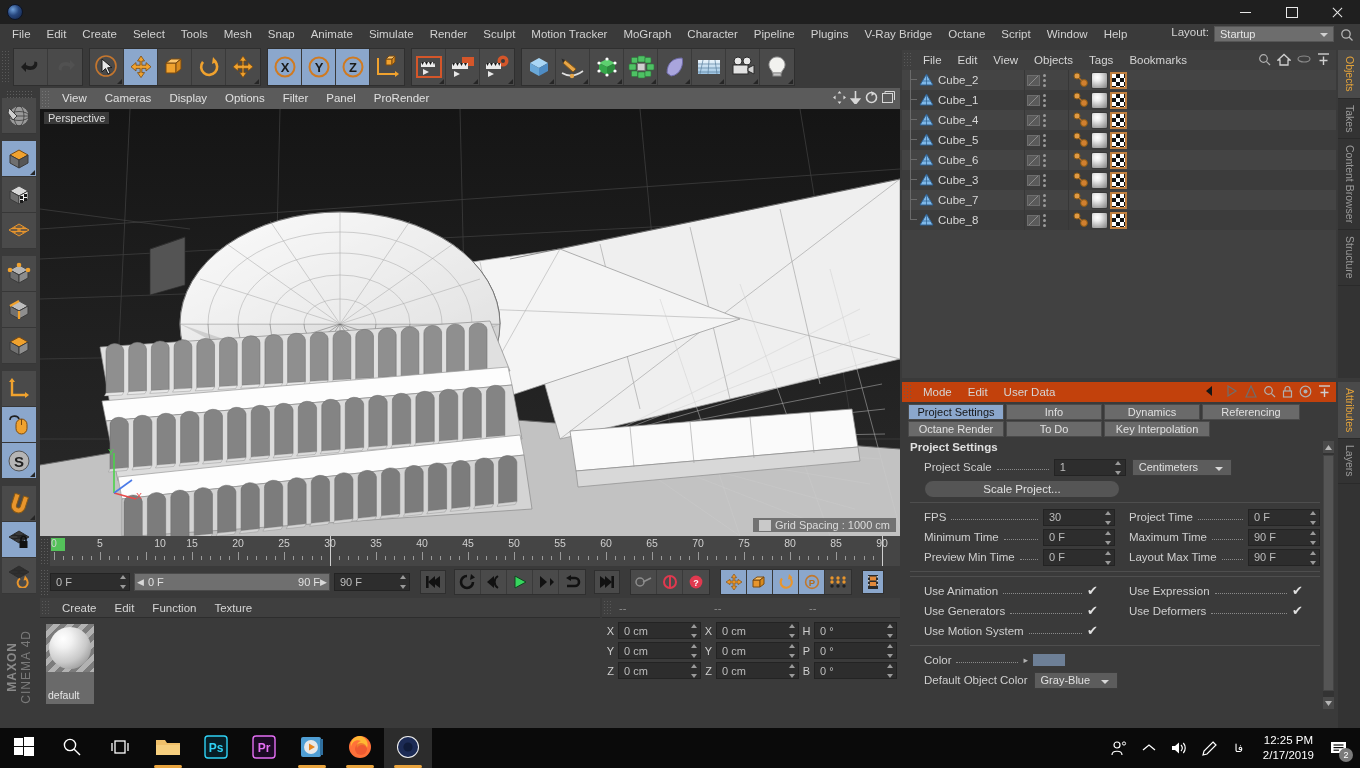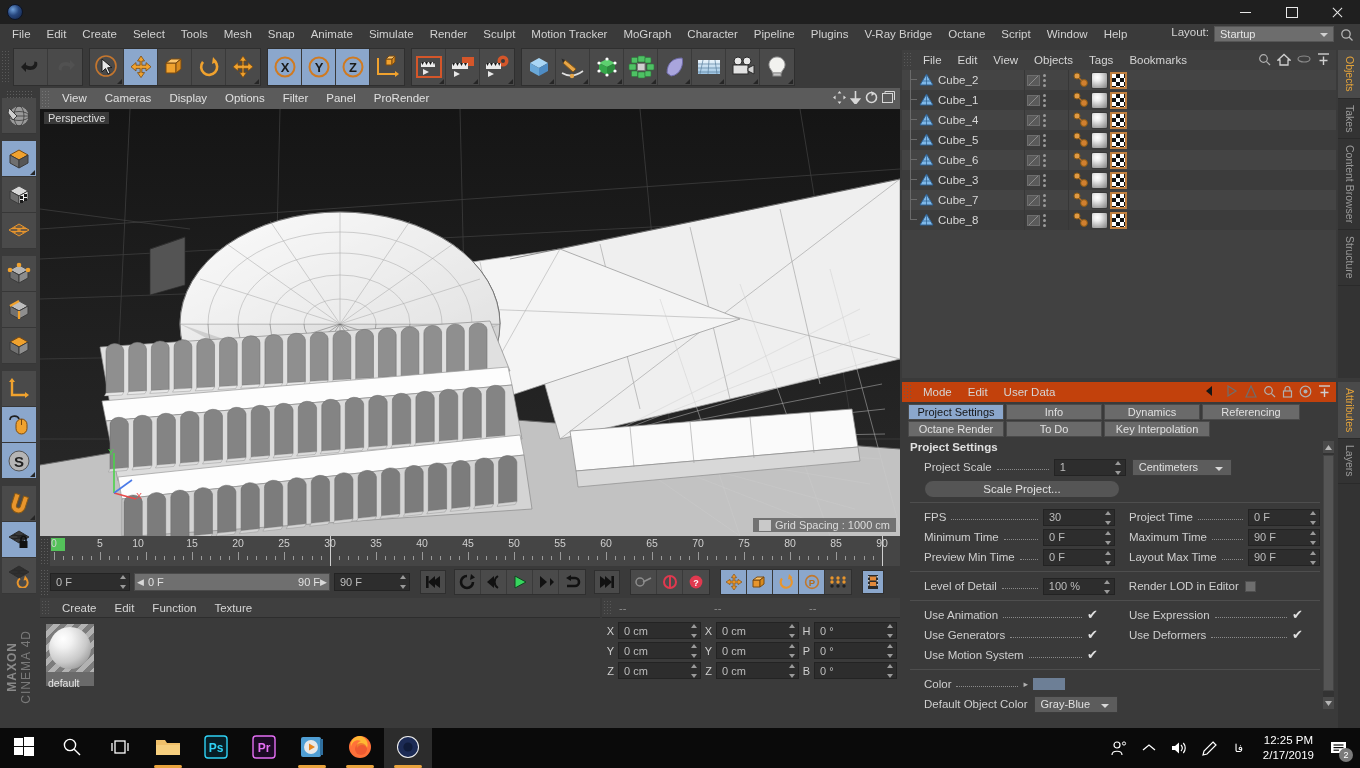--- a/index.html
+++ b/index.html
@@ -157,21 +157,21 @@
   .mm-menu { padding: 0 9px; font-size: 11.5px; color: #d5d5d5; line-height: 20px; }
   .mm-body { padding: 6px; background: #3a3a3a; height: 109px; }
   .mat-chip { width: 48px; }
   .mat-thumb {
     width: 48px; height: 48px; position: relative; overflow:hidden;
     background: repeating-linear-gradient(135deg, #7c7c7c 0 5px, #b2b2b2 5px 10px);
   }
   .mat-sphere { position: absolute; left: 3px; top: 3px; width: 42px; height: 42px; border-radius: 50%;
     background: radial-gradient(circle at 33% 28%, #ffffff 0%, #f2f2f2 22%, #c9c9c9 58%, #8f8f8f 88%, #6e6e6e 100%); }
   .mat-name { background: #6a6a6a; color: #e6e6e6; font-size: 10.5px; text-align: left;
-    padding: 4px 2px; height: 14px; line-height: 14px; }
+    padding: 16px 2px; height: 14px; line-height: 14px; }
 
   
   .coords { position: absolute; left: 602px; top: 598px; width: 298px; height: 130px; background: #3a3a3a; }
   .co-header { height: 20px; background: #3f3f3f; display: flex; align-items: center; border-bottom: 1px solid #2d2d2d; }
   .co-header .tgrip { height: 16px; }
   .co-dash { flex: 1; font-size: 11px; color: #8e8e8e; padding-left: 4px; }
   .co-grid { padding: 4px 3px; }
   .co-row { display: flex; align-items: center; margin-bottom: 3px; gap: 2px; }
   .co-lbl { width: 11px; font-size: 11px; color: #cfcfcf; text-align: center; }
   .co-input { flex: 1; height: 17px; }
@@ -963,21 +963,21 @@
     </div>
   </div>
 
   <div class="timeline">
     <div class="tl-rule">
       <div class="tl-grip"></div>
       <div class="tl-green"></div>
       <div id="tl-ticks">
           <div class="tick-num" style="left: 4px;">0</div>
           <div class="tick-num" style="left: 50px;">5</div>
-          <div class="tick-num" style="left: 88px;">10</div>
+          <div class="tick-num" style="left: 110px;">10</div>
           <div class="tick-num" style="left: 142px;">15</div>
           <div class="tick-num" style="left: 188px;">20</div>
           <div class="tick-num" style="left: 234px;">25</div>
           <div class="tick-num" style="left: 280px;">30</div>
           <div class="tick-num" style="left: 326px;">35</div>
           <div class="tick-num" style="left: 372px;">40</div>
           <div class="tick-num" style="left: 418px;">45</div>
           <div class="tick-num" style="left: 464px;">50</div>
           <div class="tick-num" style="left: 510px;">55</div>
           <div class="tick-num" style="left: 556px;">60</div>
@@ -1776,38 +1776,20 @@
                 <span class="spin">
                   <i class="up"></i>
                   <i class="dn"></i>
                 </span>
               </div>
             </div>
           </div>
         </div>
 
       <div class="am-sep"></div>
-      <div class="am-row">
-        <div class="am-col">
-          <div style="width:14px"></div>
-          <span class="am-lbl">Level of Detail</span>
-          <div class="am-dots"></div>
-          <div class="numfield am-field">
-            <span>100 %</span>
-            <span class="spin">
-                <i class="up"></i>
-                <i class="dn"></i>
-              </span>
-          </div>
-        </div>
-        <div class="am-col" style="padding-left:14px">
-          <span class="am-lbl">Render LOD in Editor</span>
-          <div class="am-toggle-box" style="margin-left:6px"></div>
-        </div>
-      </div>
       <div class="am-sep"></div>
 
       <div id="am-checks">
           <div class="am-row">
             <div class="am-col">
               <div style="width: 14px;"></div>
               <span class="am-lbl">Use Animation</span>
               <div class="am-dots"></div>
               <span class="am-check" style="width: 28px;">✔</span>
             </div>

